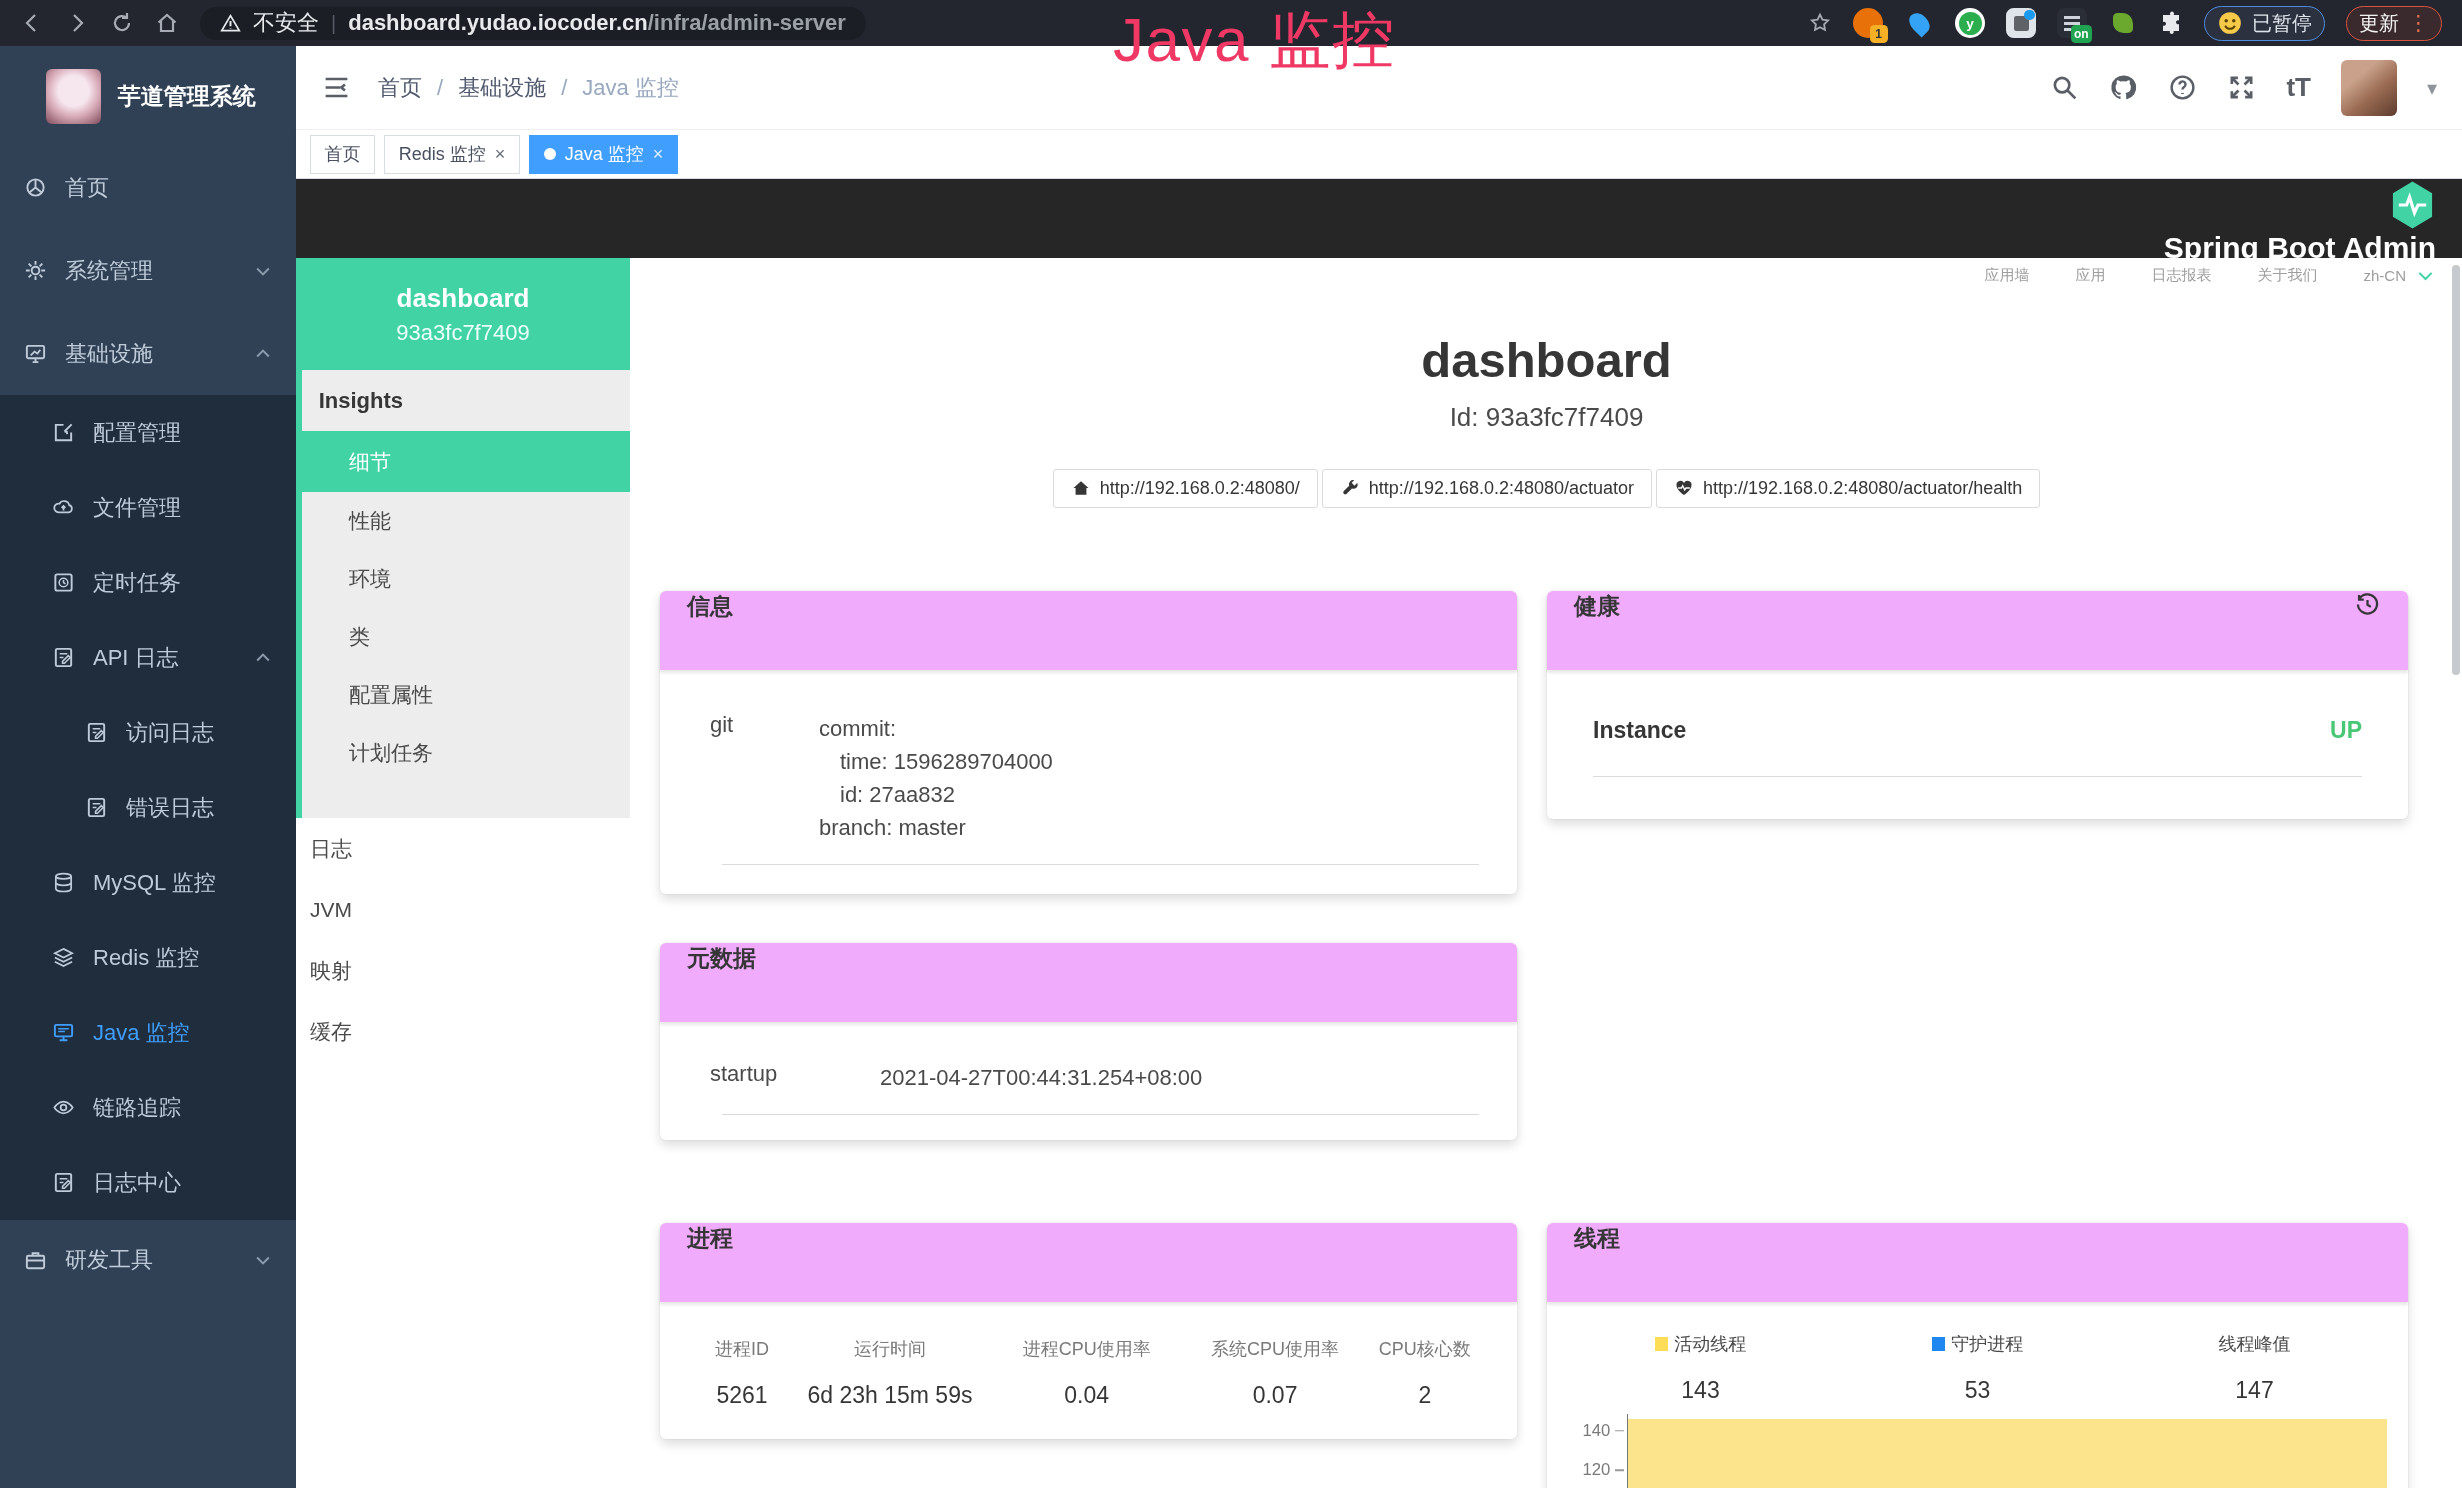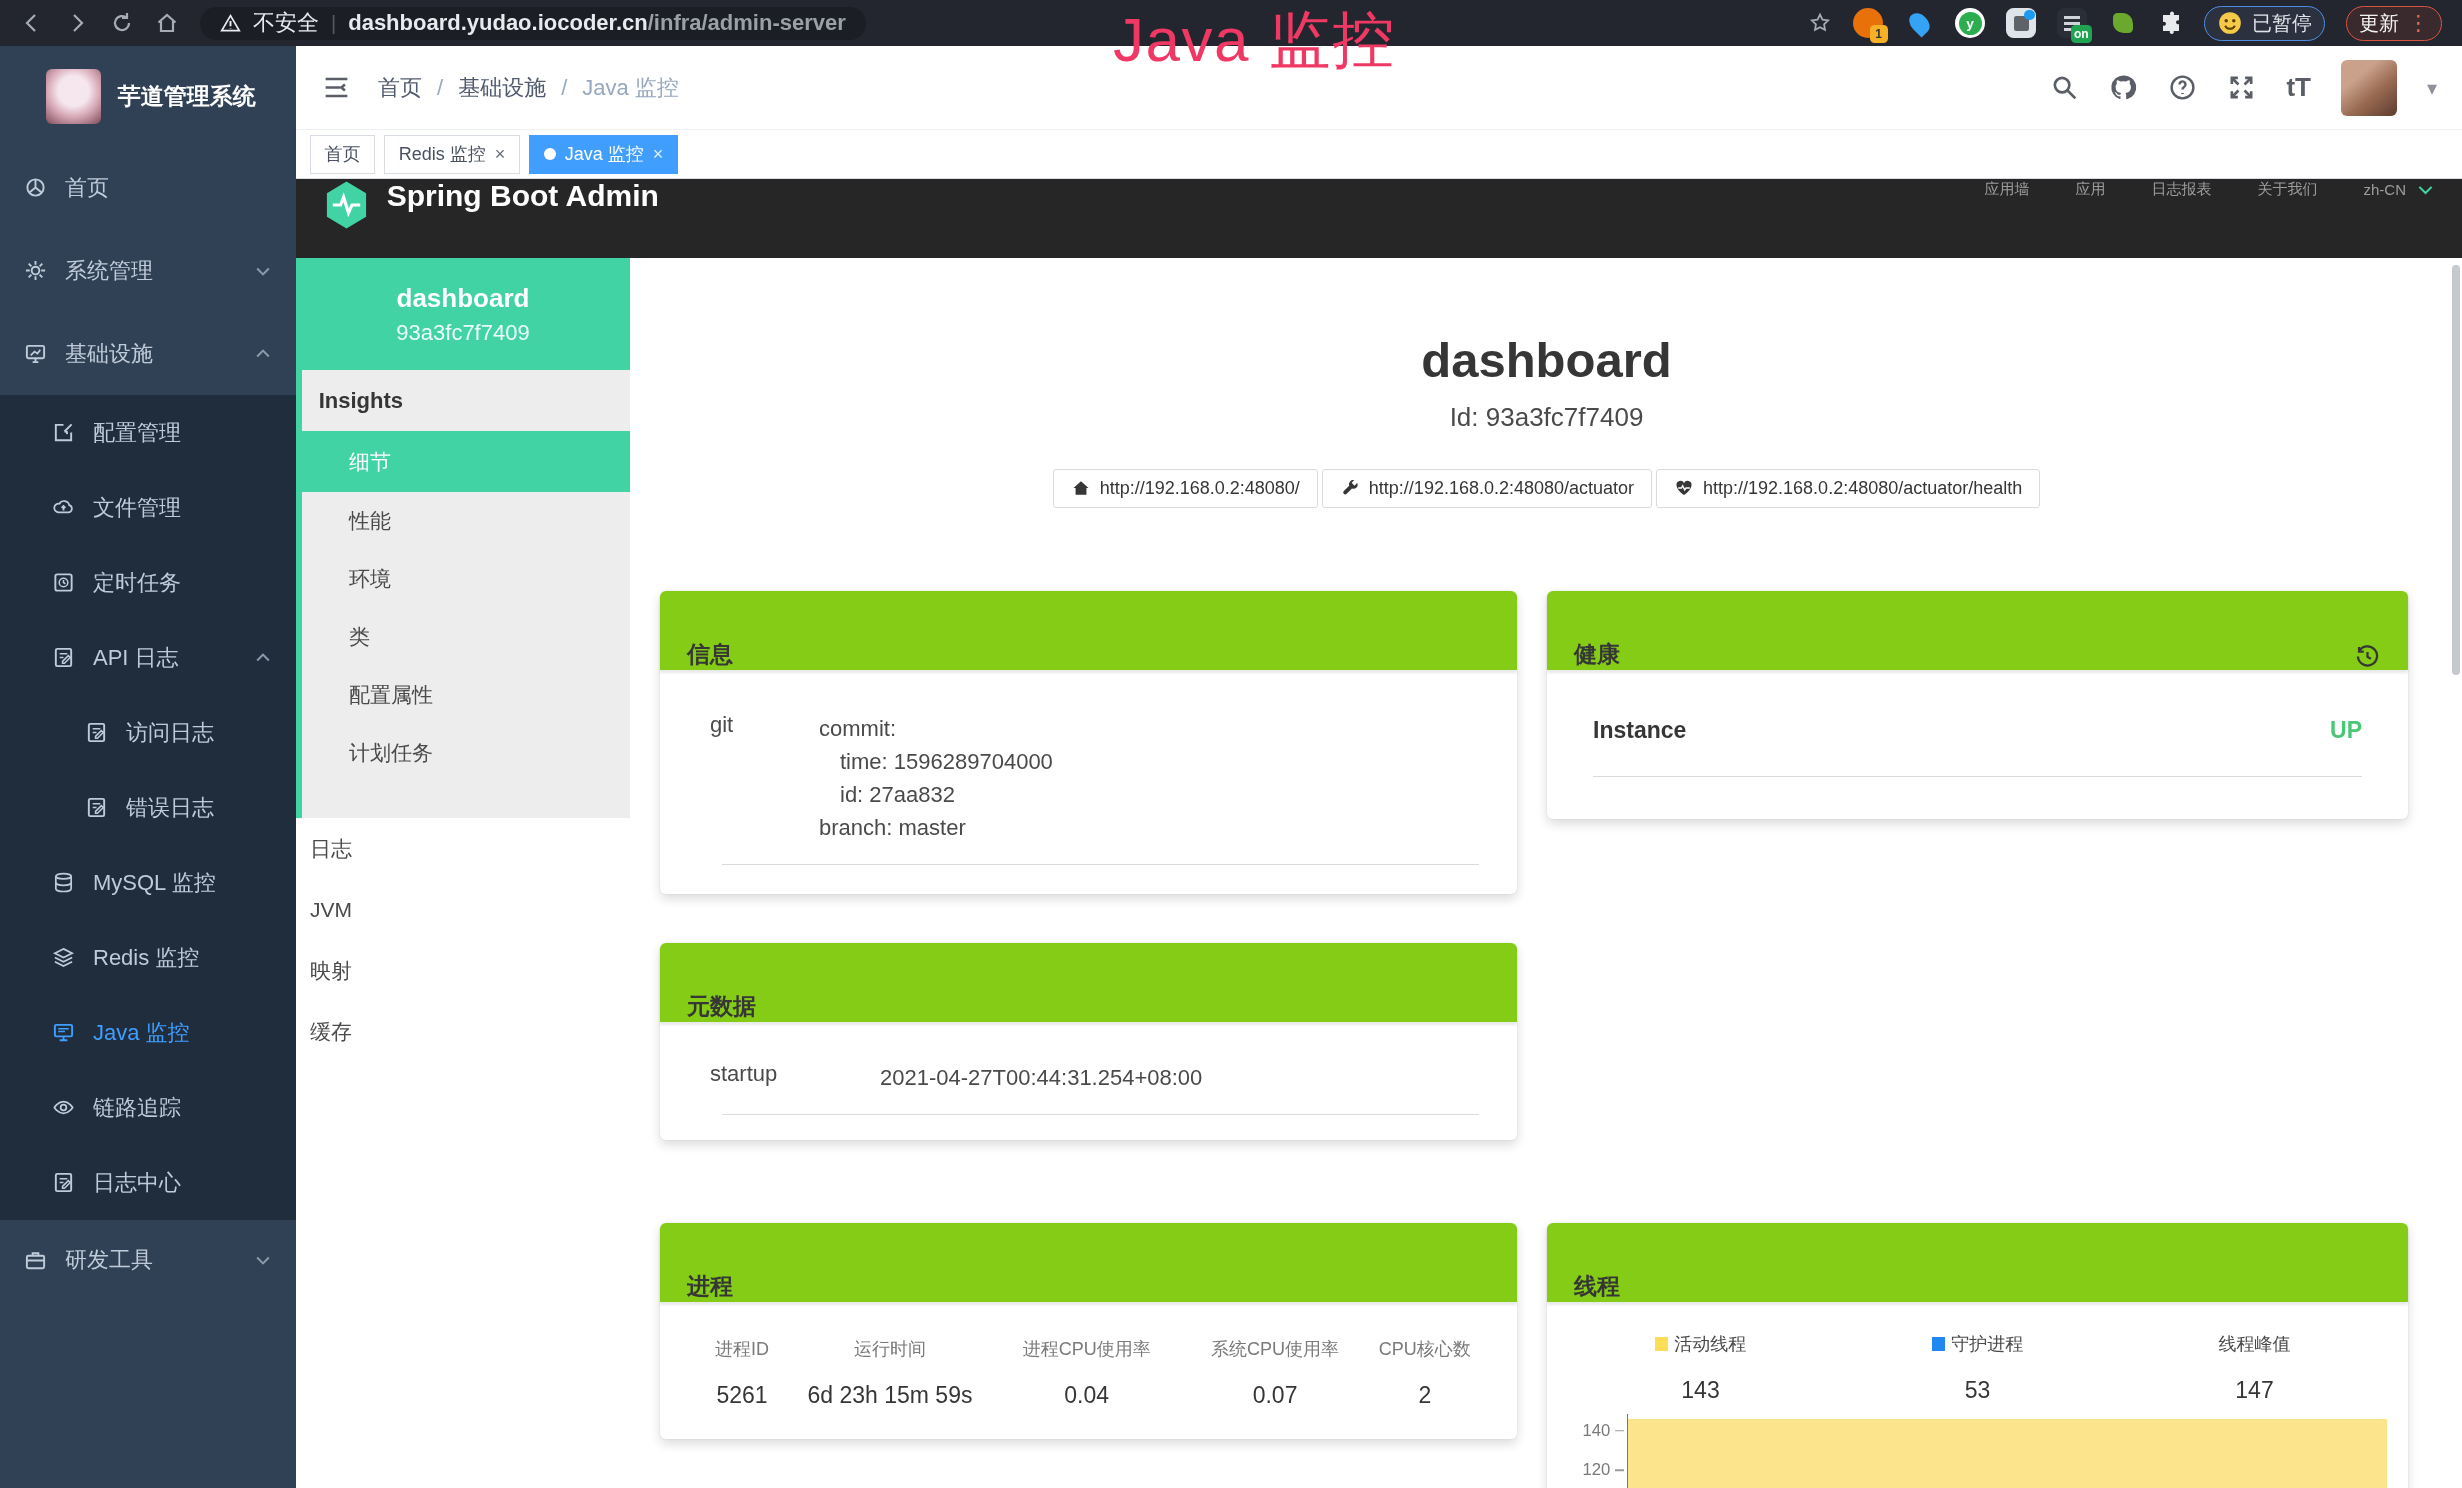--- a/index.html
+++ b/index.html
@@ -70,21 +70,21 @@
 
   .tabs-bar { height:49px; background:#fff; border-bottom:0.8px solid #d8dce5; display:flex;
     align-items:center; padding-left:13.7px; gap:9px; box-shadow:0 0.8px 2.3px rgba(0,0,0,.10); }
   .tab { height:39px; display:inline-flex; align-items:center; gap:9px; padding:0 13.7px;
     border:0.8px solid #d8dce5; background:#fff; color:#495060; font-size:18px; }
   .tab .dot { display:none; }
   .tab.active { background:#409eff; border-color:#409eff; color:#fff; }
   .tab.active .dot { display:block; width:12px; height:12px; border-radius:50%; background:#fff; }
   .tab-close { font-size:18px; opacity:.85; }
 
-  .sba-bar { height:79px; background:#262626; display:flex; align-items:flex-start; padding:0 27px; color:#9d9d9d; }
+  .sba-bar { height:79px; background:#262626; display:flex; align-items:flex-end; padding:0 27px; color:#9d9d9d;flex-direction:column; }
   .sba-logo { width:47px; height:52px; flex:none; }
   .sba-brand-text { color:#fff; font-size:30px; font-weight:bold; margin-left:16.7px; }
   .sba-menu { margin-left:auto; display:flex; align-items:center; gap:46px; font-size:15px; }
   .sba-loc { display:flex; align-items:center; gap:9px; }
   .chev-green { width:21px; height:21px; color:#42d3a5; }
 
   .content { flex:1; display:flex; min-height:0; }
 
   
   .inner-nav { width:334px; flex:none; display:flex; flex-direction:column; background:#fff; }
@@ -106,22 +106,22 @@
   .links { margin-top:36px; display:flex; justify-content:center; gap:4.6px; }
   .link-btn { height:39px; display:inline-flex; align-items:center; gap:9px; padding:0 16.7px;
     border:0.8px solid #dbdbdb; border-radius:3px; background:#fff; font-size:18px; color:#363636; }
   .link-ic { width:20px; height:20px; color:#363636; flex:none; }
 
   .cards-row { display:flex; gap:30px; margin-left:30px; margin-right:24px; align-items:flex-start; }
   .row1 { margin-top:83px; } .row2 { margin-top:49px; } .row3 { margin-top:83px; }
   .col-l { width:857px; flex:none; } .col-r { width:861px; flex:none; }
   .card { background:#fff; border-radius:6px;
     box-shadow:0 4.6px 10.6px rgba(10,10,10,.14), 0 0 0 0.8px rgba(10,10,10,.03); }
-  .card-head { height:79px; display:flex; align-items:flex-end; padding:0 27px;
-    box-shadow:0 2.3px 3px rgba(10,10,10,.09); border-radius:6px 6px 0 0; background:#84cc16; position:relative; }
+  .card-head { height:79px; display:flex; align-items:flex-start; padding:0 27px;
+    box-shadow:0 2.3px 3px rgba(10,10,10,.09); border-radius:6px 6px 0 0; background:#f0abfc; position:relative; }
   .card-title { font-size:23px; font-weight:bold; color:#363636; }
   .hist-ic { margin-left:auto; width:27px; height:27px; color:#363636; }
 
   .card-info { height:303px; }
   .info-body { padding:42px 30px 0 30px; }
   .kv { display:flex; font-size:22px; color:#4a4a4a; }
   .kv-label { width:129px; padding-left:20px; flex:none; }
   .kv-line { line-height:33px; }
   .indent { padding-left:21px; }
   .kv-rule { border-bottom:1.5px solid #dbdbdb; margin:20px 7.6px 0 32px; }

